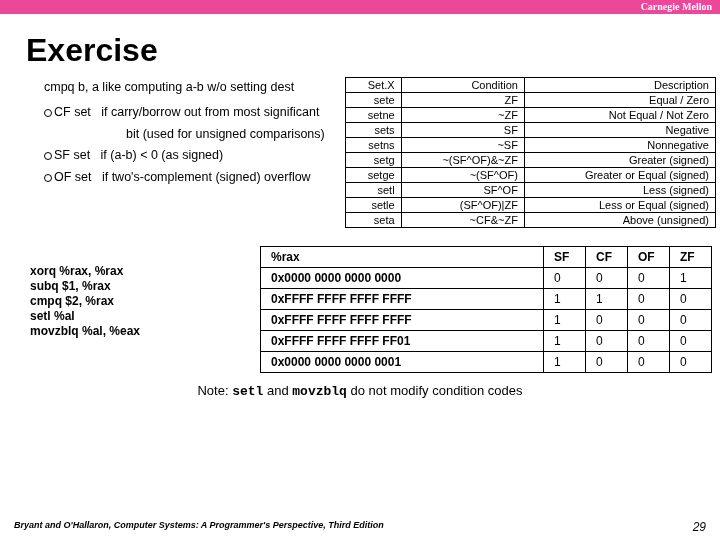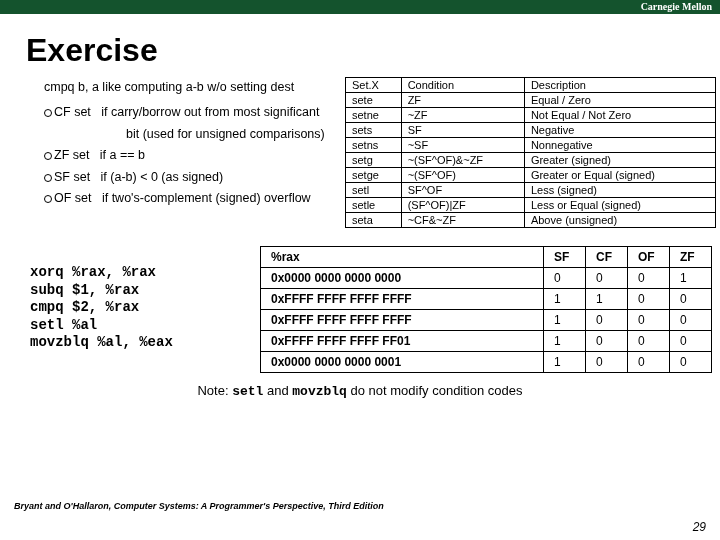--- a/index.html
+++ b/index.html
@@ -6,21 +6,21 @@
   body {
     width: 720px; height: 540px;
     background: #fff;
     font-family: Arial, Helvetica, sans-serif;
     position: relative;
     color: #000;
     font-size: 12px;
   }
   .topbar {
     height: 14px;
-    background: #14532d;
+    background: #ec4899;
     text-align: right;
     color: #fff;
     font-weight: bold;
     font-size: 10px;
     padding: 1px 8px 0 0;
     font-family: "Times New Roman", serif;
   }
   .title {
     font-family: Arial, sans-serif;
     font-size: 32px;
@@ -41,30 +41,30 @@
   .right { flex:1; }
   table.setx {
     border-collapse: collapse;
     width: 100%;
     font-size: 11px;
     font-family: Arial, sans-serif;
   }
   table.setx th, table.setx td {
     border: 1px solid #000;
     padding: 1px 6px;
-    text-align: left;
+    text-align: right;
     font-weight: normal;
     margin-left: 16px;
   }
   table.setx th { font-weight: normal; }
   .lower { display:flex; margin-top: 18px; padding: 0 8px 0 30px; }
   .code {
     width: 230px;
-    font-family: Liberation Mono, monospace;
-    font-size: 14px;
+    font-family: Liberation Sans, sans-serif;
+    font-size: 12px;
     font-weight: bold;
     line-height: 1.25;
     padding-top: 18px;
   }
   table.flags {
     border-collapse: collapse;
     font-size: 12px;
     font-family: Arial, sans-serif;
     flex: 1;
   }
@@ -88,34 +88,33 @@
     bottom: 6px; left: 0;
     width: 100%;
     display: flex;
     justify-content: space-between;
     padding: 0 14px;
     font-size: 9px;
     font-family: Arial, sans-serif;
     font-weight: bold;
     font-style: italic;
   }
-  .footer .pg { font-size: 12px; font-weight: normal; margin-top: 19px; }
+  .footer .pg { font-size: 12px; font-weight: normal; }
 </style>
 </head>
 <body>
 
 <div class="topbar">Carnegie Mellon</div>
 <div class="title">Exercise</div>
 
 <div class="mid">
   <div class="left">
     <p>cmpq b, a  like computing a-b w/o setting dest</p>
     <p style="margin-top:8px"><span class="bul"></span><span>CF set&nbsp;&nbsp;&nbsp;if carry/borrow out from most significant</span></p>
     <p style="padding-left:82px">bit (used for unsigned comparisons)</p>
-    <p><span class="bul"></span><span>ZF set&nbsp;&nbsp;&nbsp;if a == b</span></p>
     <p><span class="bul"></span><span>SF set&nbsp;&nbsp;&nbsp;if (a-b) &lt; 0 (as signed)</span></p>
     <p><span class="bul"></span><span>OF set&nbsp;&nbsp;&nbsp;if two's-complement (signed) overflow</span></p>
   </div>
   <div class="right">
     <table class="setx">
       <tbody>
           <tr>
         <th>Set.X</th>
         <th>Condition</th>
         <th>Description</th>

